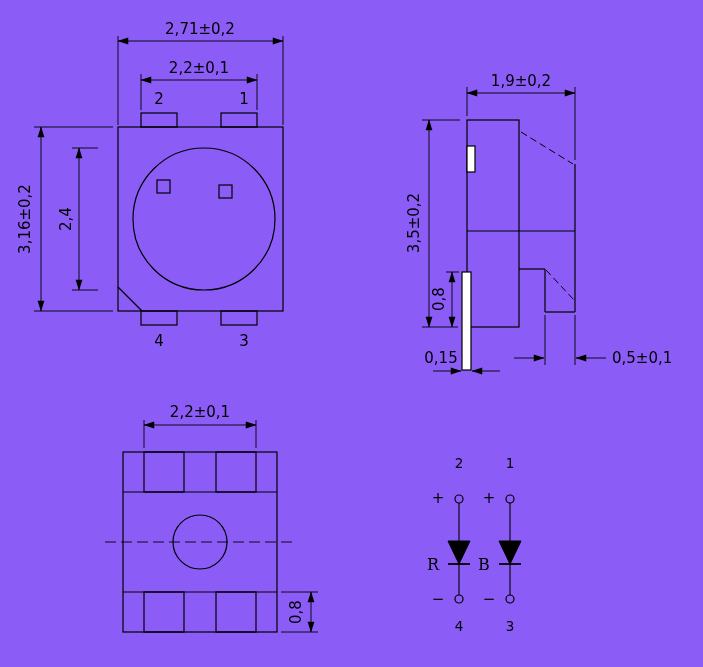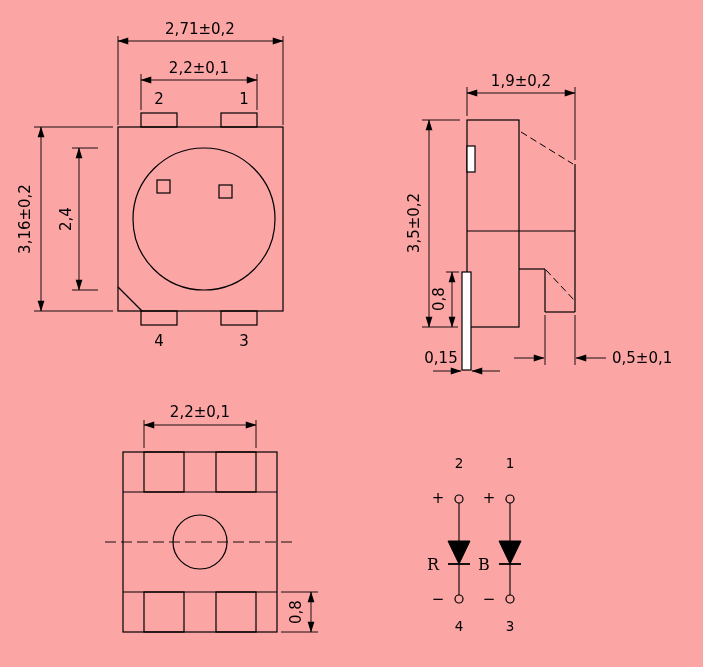--- a/index.html
+++ b/index.html
@@ -1,16 +1,16 @@
 <!DOCTYPE html>
 <html><head>
 <meta charset="utf-8">
 <style>
   html,body{margin:0;padding:0;background:#ffffff;}
-  .canvas{position:relative;width:703px;height:667px;background:#fca5a5;overflow:hidden;}
+  .canvas{position:relative;width:703px;height:667px;background:#8b5cf6;overflow:hidden;}
   svg{display:block;}
   .part{stroke:#000;stroke-width:1.2;fill:none;}
   .partfill{stroke:#000;stroke-width:1.2;fill:#ffffff;}
   .dim{stroke:#000;stroke-width:0.9;fill:none;}
   .thin{stroke:#000;stroke-width:1.1;fill:none;}
   .bar{stroke:#000;stroke-width:1.8;fill:none;}
   .dash{stroke:#000;stroke-width:1;fill:none;stroke-dasharray:7 4;}
   .dashc{stroke:#000;stroke-width:0.9;fill:none;stroke-dasharray:11 5;}
   .blk{fill:#000;stroke:#000;stroke-width:1;}
   text{font-family:"DejaVu Sans","Liberation Sans",sans-serif;fill:#000;}

